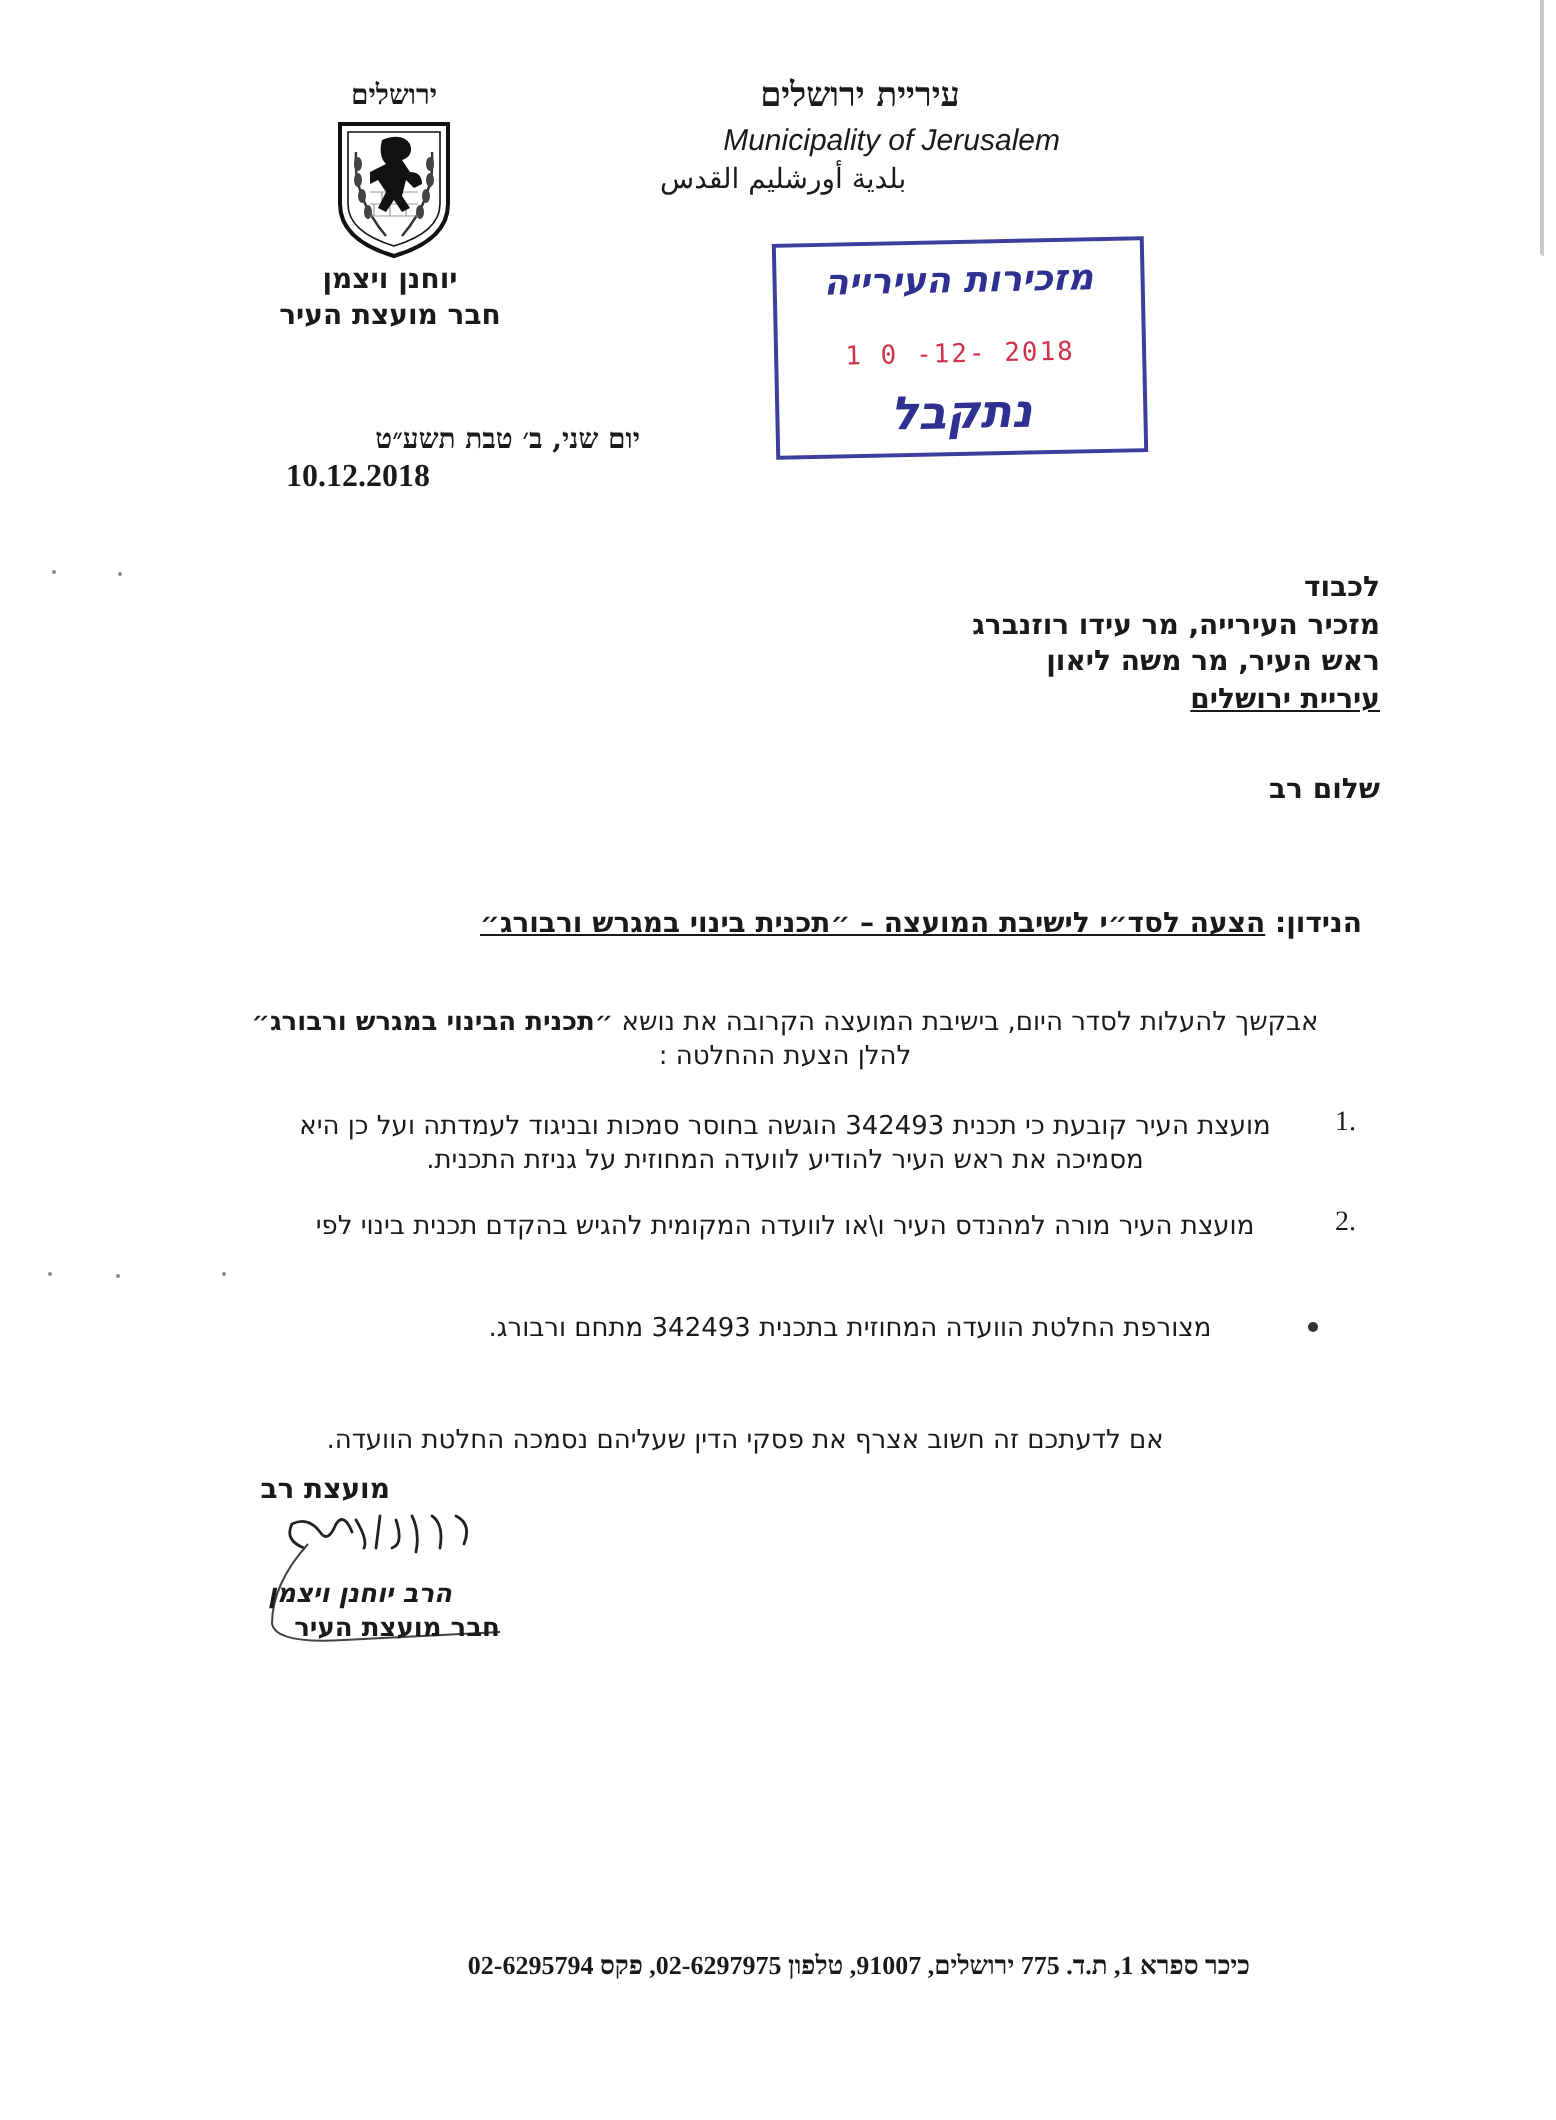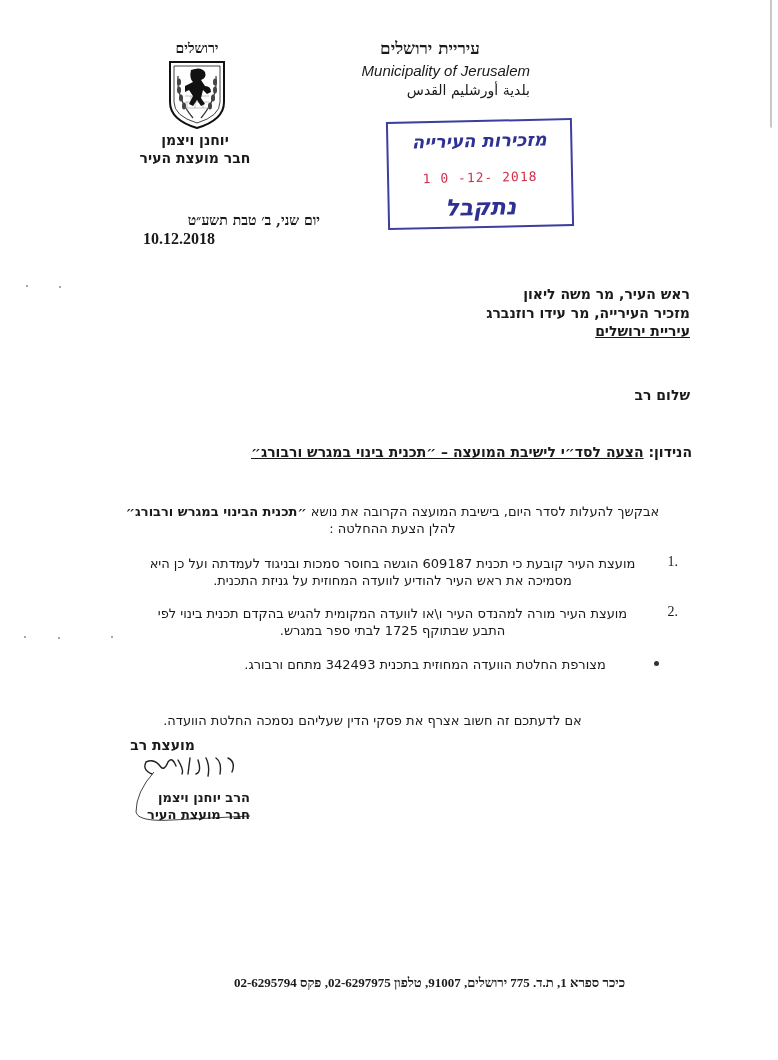--- a/index.html
+++ b/index.html
@@ -10,21 +10,21 @@
     .abs { position: absolute; }
     .rtl { direction: rtl; unicode-bidi: embed; }
 
     
     .edge-line { left: 770px; top: 0; width: 0; height: 128px; border-left: 2px solid #c8c8c8; border-bottom-left-radius: 8px; }
     .speck { width: 2px; height: 2px; background: #888; border-radius: 50%; }
 
     
     .muni-he { left: 350px; top: 38px; width: 160px; text-align: center; font-family: "DejaVu Serif", "Liberation Serif", serif; font-size: 17px; font-weight: bold; }
     .muni-en { left: 330px; top: 62px; width: 200px; text-align: right; font-family: Liberation Sans, sans-serif; font-style: italic; font-size: 15px; }
-    .muni-ar { left: 330px; top: 82px; width: 200px; text-align: right; font-family: "DejaVu Sans", sans-serif; font-size: 14px; }
+    .muni-ar { left: 330px; top: 82px; width: 200px; text-align: left; font-family: "DejaVu Sans", sans-serif; font-size: 14px; }
 
     
     .logo-caption { left: 160px; top: 40px; width: 74px; text-align: center; font-family: "DejaVu Serif", serif; font-size: 14px; font-weight: bold; }
     .logo-shield { left: 167px; top: 60px; width: 60px; height: 70px; }
 
     .member-name { left: 120px; top: 132px; width: 150px; text-align: center; font-size: 14px; font-weight: bold; }
     .member-title { left: 120px; top: 150px; width: 150px; text-align: center; font-size: 14px; font-weight: bold; }
 
     
     .stamp { left: 387px; top: 120px; width: 182px; height: 104px; border: 2px solid #3b3f9e; transform: rotate(-1.2deg); }
@@ -35,37 +35,37 @@
     
     .date-heb { left: 110px; top: 212px; width: 210px; text-align: right; font-family: "DejaVu Serif", serif; font-size: 14px; font-weight: bold; }
     .date-num { left: 143px; top: 230px; width: 100px; font-family: "Liberation Serif", serif; font-size: 16px; font-weight: bold; }
 
     
     .recips { left: 440px; top: 285px; width: 250px; text-align: right; font-size: 14px; font-weight: bold; line-height: 18.5px; }
     .recips .u { text-decoration: underline; }
     .greeting { left: 540px; top: 387px; width: 150px; text-align: right; font-size: 14px; font-weight: bold; }
 
     
-    .subject { left: 240px; top: 444px; width: 452px; text-align: right; font-size: 14px; font-weight: bold; }
+    .subject { left: 240px; top: 454px; width: 452px; text-align: left; font-size: 14px; font-weight: bold; }
     .subject .u { text-decoration: underline; }
 
     
     .para { text-align: center; font-size: 13px; line-height: 17px; }
     .intro { left: 95px; top: 503px; width: 595px; }
     .intro b { font-weight: bold; }
     .item { left: 120px; width: 545px; }
     .item-num { width: 22px; text-align: right; font-family: "Liberation Serif", serif; font-size: 14px; }
     .bullet-line { left: 200px; top: 656px; width: 450px; }
     .bullet-dot { left: 654px; top: 661px; width: 5px; height: 5px; background: #333; border-radius: 50%; }
     .closing-note { left: 95px; top: 688px; width: 555px; margin-top: 24px; }
 
     
     .regards { left: 115px; top: 737px; width: 80px; text-align: right; font-size: 14px; font-weight: bold; }
     .sig-scribble { left: 132px; top: 752px; width: 120px; height: 70px; }
-    .sig-name { left: 110px; top: 790px; width: 140px; text-align: right; font-size: 13px; font-weight: bold; }
+    .sig-name { left: 110px; top: 790px; width: 140px; text-align: center; font-size: 13px; font-weight: bold; font-style: italic; }
     .sig-title { left: 110px; top: 807px; width: 140px; text-align: right; font-size: 13px; font-weight: bold; }
 
     
     .footer { left: 200px; top: 975px; width: 425px; text-align: right; font-family: "Liberation Serif", serif; font-size: 13px; font-weight: bold; }
   </style>
 </head>
 <body>
 
 <div class="abs edge-line"></div>
 <div class="abs speck" style="left:26px;top:285px"></div>
@@ -111,47 +111,47 @@
 <div class="abs stamp">
   <div class="stamp-top rtl">מזכירות העירייה</div>
   <div class="stamp-date">1 0 -12- 2018</div>
   <div class="stamp-bottom rtl">נתקבל</div>
 </div>
 
 <div class="abs date-heb rtl">יום שני, ב׳ טבת תשע״ט</div>
 <div class="abs date-num">10.12.2018</div>
 
 <div class="abs recips rtl">
+  <div>לכבוד</div>
+  <div>מזכיר העירייה, מר עידו רוזנברג</div>
   <div>ראש העיר, מר משה ליאון</div>
-  <div>מזכיר העירייה, מר עידו רוזנברג</div>
   <div><span class="u">עיריית ירושלים</span></div>
 </div>
 
 <div class="abs greeting rtl">שלום רב</div>
 
 <div class="abs subject rtl">
   <span>הנידון:</span>
   <span class="u">הצעה לסד״י לישיבת המועצה – ״תכנית בינוי במגרש ורבורג״</span>
 </div>
 
 <div class="abs para intro rtl">
   <div><span>אבקשך להעלות לסדר היום, בישיבת המועצה הקרובה את נושא </span><b>״תכנית הבינוי במגרש ורבורג״</b></div>
   <div>להלן הצעת ההחלטה :</div>
 </div>
 
 <div class="abs item-num" style="left:656px;top:554px">1.</div>
 <div class="abs para item rtl" style="top:555px">
-  <div>מועצת העיר קובעת כי תכנית 609187 הוגשה בחוסר סמכות ובניגוד לעמדתה ועל כן היא</div>
+  <div>מועצת העיר קובעת כי תכנית 342493 הוגשה בחוסר סמכות ובניגוד לעמדתה ועל כן היא</div>
   <div>מסמיכה את ראש העיר להודיע לוועדה המחוזית על גניזת התכנית.</div>
 </div>
 
 <div class="abs item-num" style="left:656px;top:604px">2.</div>
 <div class="abs para item rtl" style="top:605px">
   <div>מועצת העיר מורה למהנדס העיר ו\או לוועדה המקומית להגיש בהקדם תכנית בינוי לפי</div>
-  <div>התבע שבתוקף 1725 לבתי ספר במגרש.</div>
 </div>
 
 <div class="abs bullet-dot"></div>
 <div class="abs para bullet-line rtl">מצורפת החלטת הוועדה המחוזית בתכנית 342493 מתחם ורבורג.</div>
 
 <div class="abs para closing-note rtl">אם לדעתכם זה חשוב אצרף את פסקי הדין שעליהם נסמכה החלטת הוועדה.</div>
 
 <div class="abs regards rtl">מועצת רב</div>
 <div class="abs sig-scribble">
   <svg width="120" height="70" viewBox="0 0 120 70">

